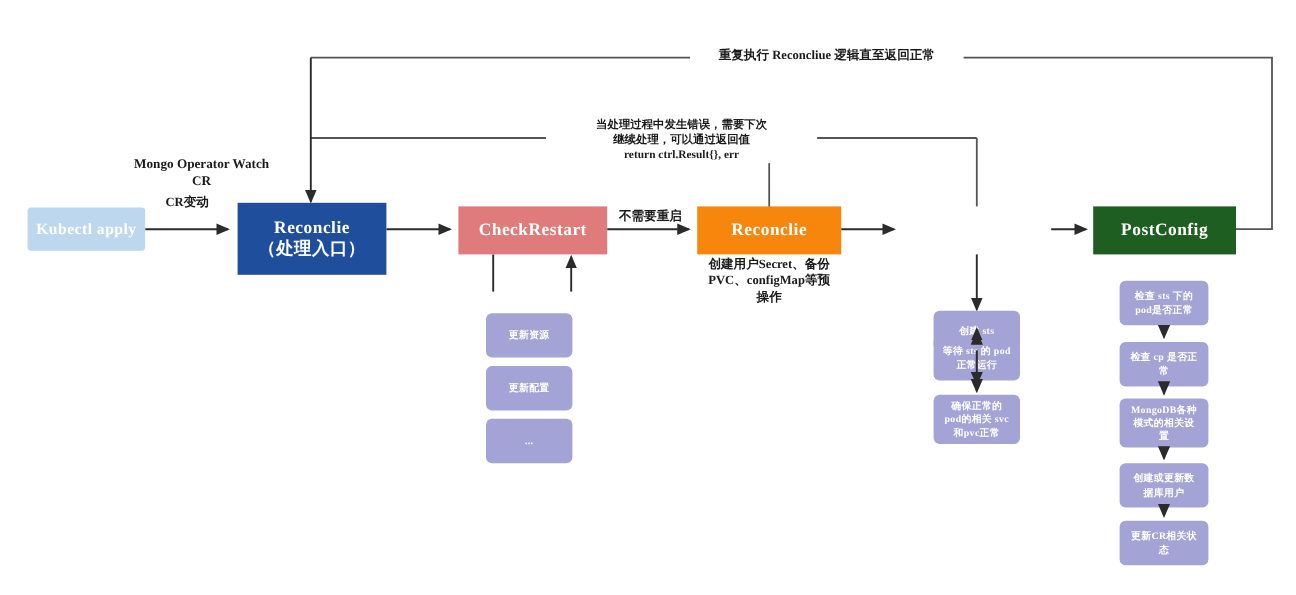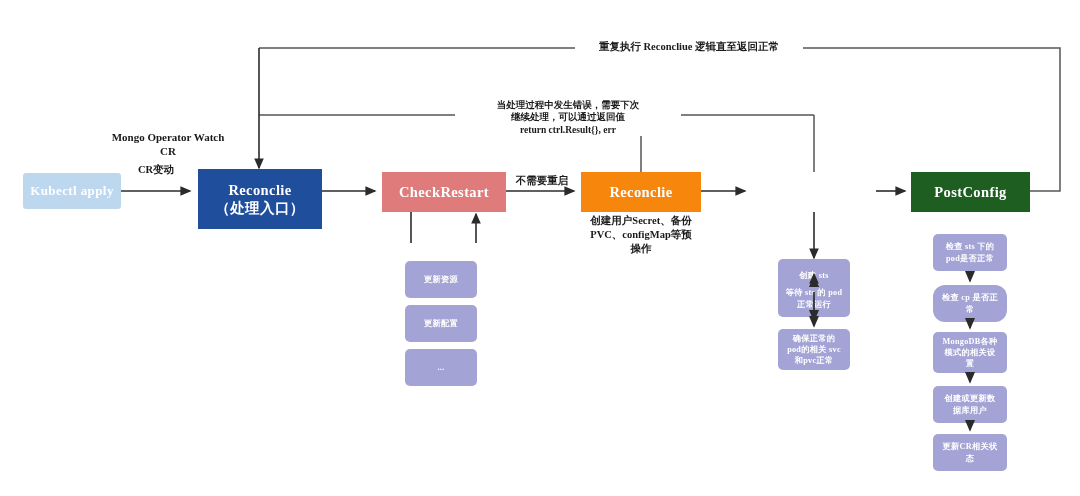--- a/index.html
+++ b/index.html
@@ -193,21 +193,21 @@
   <div class="node node-sub" style="left:778px; top:279px; width:72px; height:37px; background:#a3a3d5; top:280px;">
     <div class="lines"><span>等待 sts 的 pod<br>正常运行</span></div>
   </div>
   <div class="node node-sub" style="left:778px; top:329px; width:72px; height:41px; background:#a3a3d5;">
     <div class="lines"><span>确保正常的<br>pod的相关 svc<br>和pvc正常</span></div>
   </div>
 
   <div class="node node-sub" style="left:933px; top:234px; width:74px; height:37px; background:#a3a3d5;">
     <div class="lines"><span>检查 sts 下的<br>pod是否正常</span></div>
   </div>
-  <div class="node node-sub" style="left:933px; top:285px; width:74px; height:37px; background:#a3a3d5;border-radius:12px;">
+  <div class="node node-sub" style="left:933px; top:285px; width:74px; height:37px; background:#a3a3d5;">
     <div class="lines"><span>检查 cp 是否正<br>常</span></div>
   </div>
   <div class="node node-sub" style="left:933px; top:332px; width:74px; height:41px; background:#a3a3d5;">
     <div class="lines"><span>MongoDB各种<br>模式的相关设<br>置</span></div>
   </div>
   <div class="node node-sub" style="left:933px; top:386px; width:74px; height:37px; background:#a3a3d5;">
     <div class="lines"><span>创建或更新数<br>据库用户</span></div>
   </div>
   <div class="node node-sub" style="left:933px; top:434px; width:74px; height:37px; background:#a3a3d5;">
     <div class="lines"><span>更新CR相关状<br>态</span></div>

